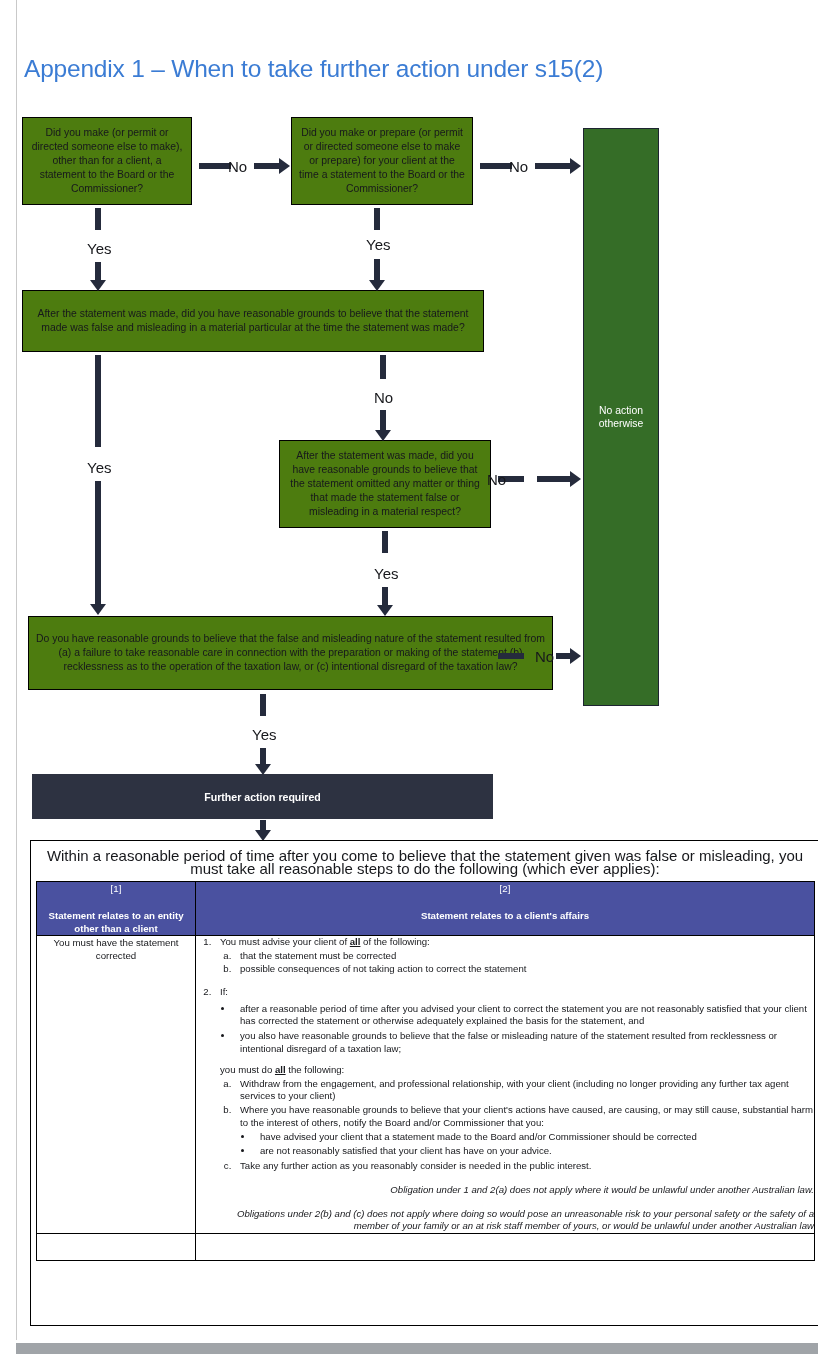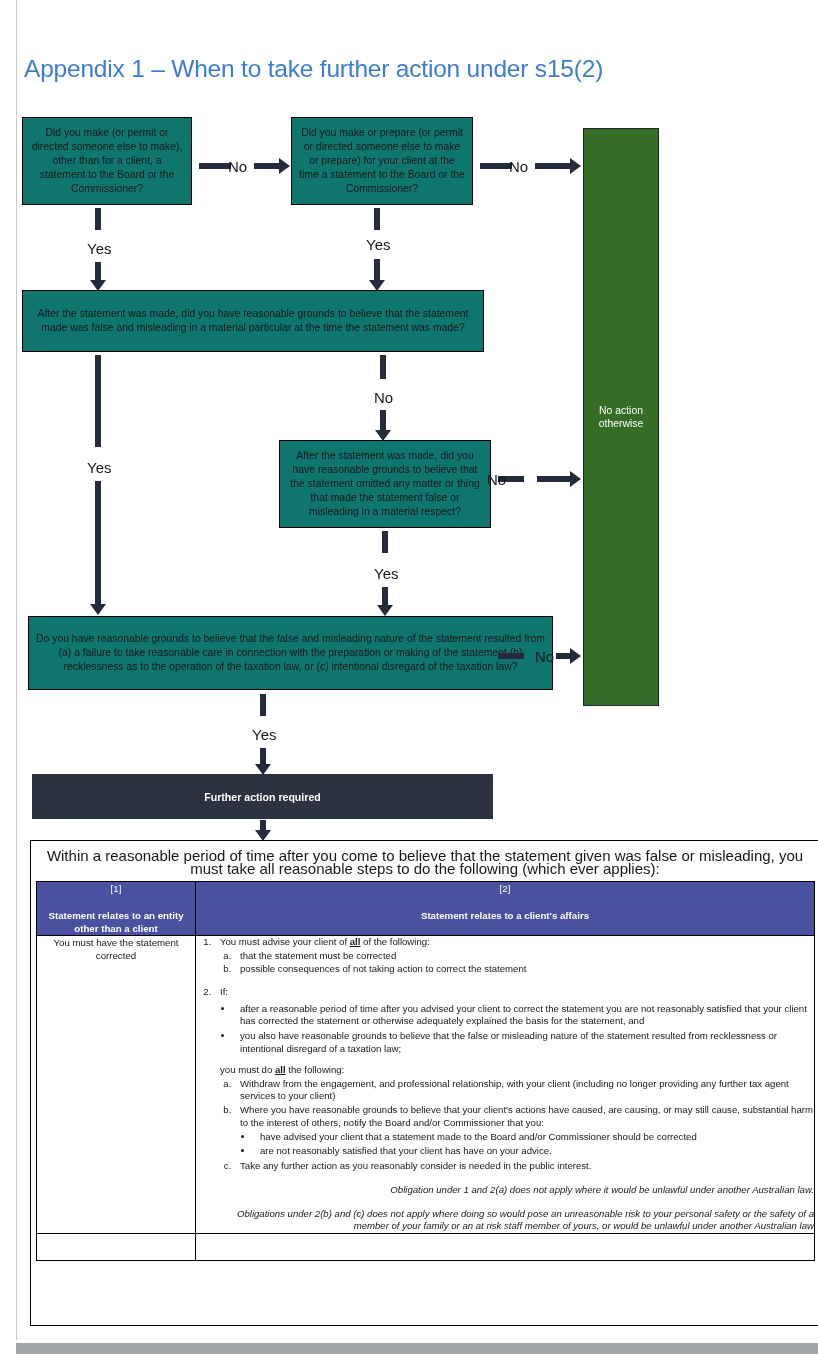--- a/index.html
+++ b/index.html
@@ -58,21 +58,21 @@
     color: #3b7cd4;
     letter-spacing: -0.2px;
     white-space: nowrap;
   }
 
   
   .box {
     position: absolute;
     box-sizing: border-box;
     border: 1.2px solid #000000;
-    background: #0f766e;
+    background: #4d7c0f;
     display: flex;
     align-items: center;
     justify-content: center;
     text-align: center;
     font-size: 10.4px;
     line-height: 14.1px;
     color: #17181c;
     padding: 10px 6px;
   }
   .box span { display: block; }

